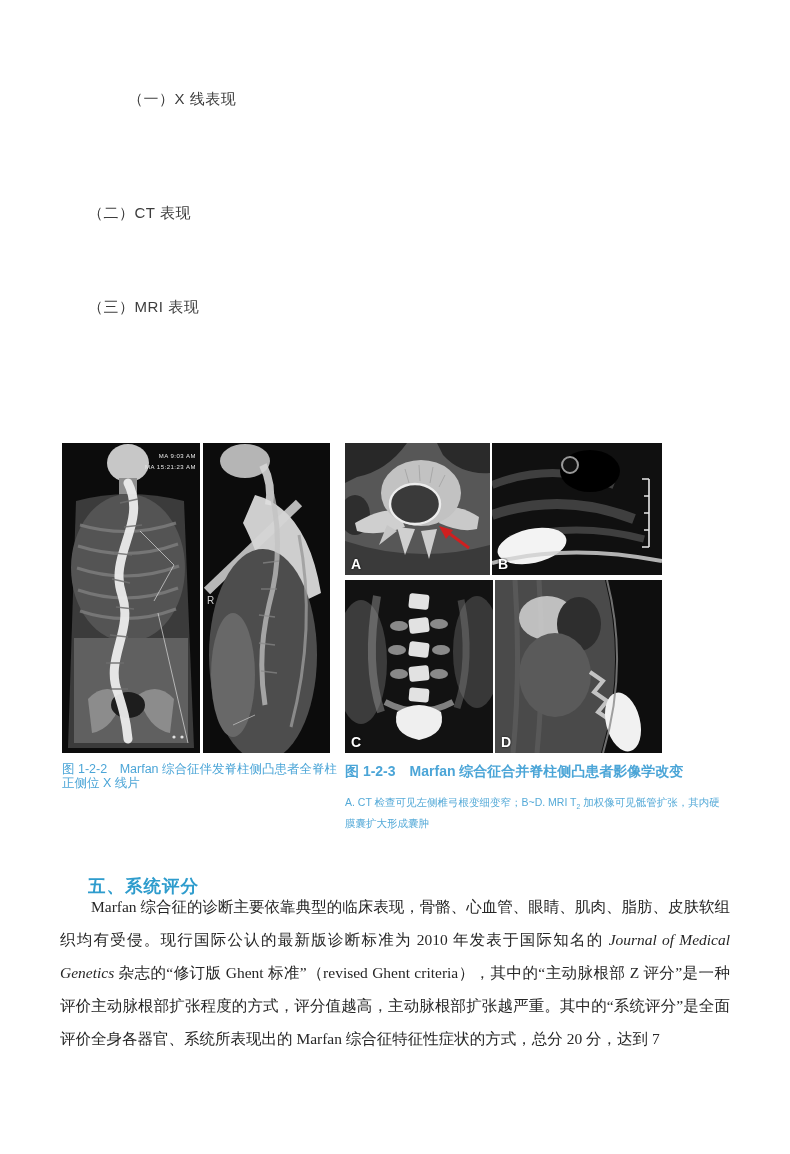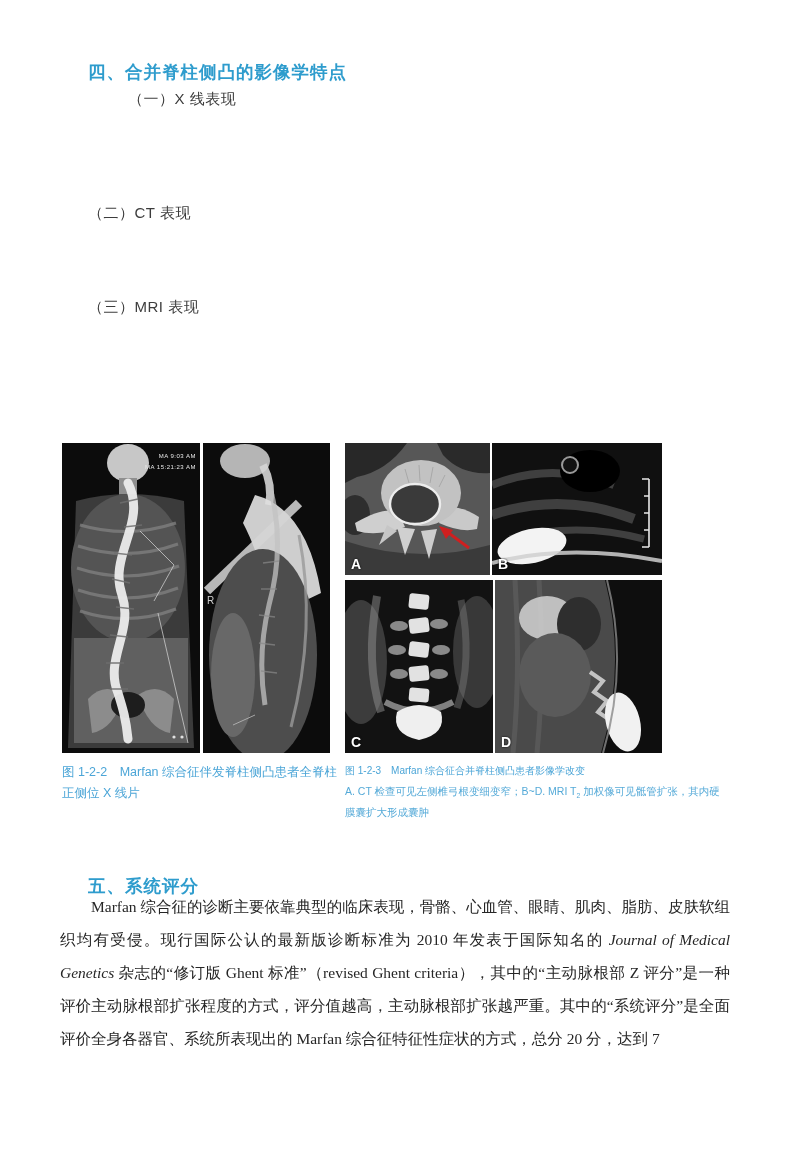--- a/index.html
+++ b/index.html
@@ -50,40 +50,39 @@
     position:absolute; left:4px; top:152px;
     font-family:"Liberation Sans","DejaVu Sans",sans-serif;
     font-size:10px; color:#cfcfcf;
   }
   
   .caption{
     position:absolute; top:762px;
     font-family:"Liberation Sans","DejaVu Sans",sans-serif;
     color:#4ba5d7;
   }
-  .cap-left{left:62px; width:276px; font-size:12.5px; line-height:21px;}
+  .cap-left{left:62px; width:276px; font-size:12.5px; line-height:14px;}
   .cap-right{left:345px; width:382px;}
-  .cap-right .cap-title{font-size:10px; line-height:18px; margin-bottom:3px;}
+  .cap-right .cap-title{font-size:14px; line-height:18px; margin-bottom:14px;font-weight:bold;}
   .cap-right .cap-note{font-size:10.5px; line-height:16px; color:#55aad8;}
   
   .footer{
     position:absolute; left:58px; top:1080px; width:680px; height:16px;
     font-family:"Liberation Sans","DejaVu Sans",sans-serif;
     display:flex; align-items:center;
   }
   .page-num{font-size:12.5px; font-weight:bold; color:#6f9cba; letter-spacing:1px;}
   .footer-ornament{margin-left:22px; width:52px; height:8px; flex:none;}
   .chapter{margin-left:42px; font-size:12px; color:#4a4a4a; letter-spacing:1px;}
 </style>
 </head>
 <body>
 
 <div class="page">
 
-  <div class="sec-title" style="top:60px;">四、合并脊柱侧凸的影像学特点</div>
   <div class="sub-title" style="top:90px;margin-left:40px;">（一）X 线表现</div>
 
   <div class="sub-title" style="top:204px;">（二）CT 表现</div>
 
   <div class="sub-title" style="top:298px;">（三）MRI 表现</div>
 
   <div class="figure fig-left">
     <div class="panel" style="left:0;top:0;width:138px;height:310px;">
       <svg viewBox="0 0 138 310" preserveAspectRatio="none">
         <rect width="138" height="310" fill="#0c0c0c"></rect>

